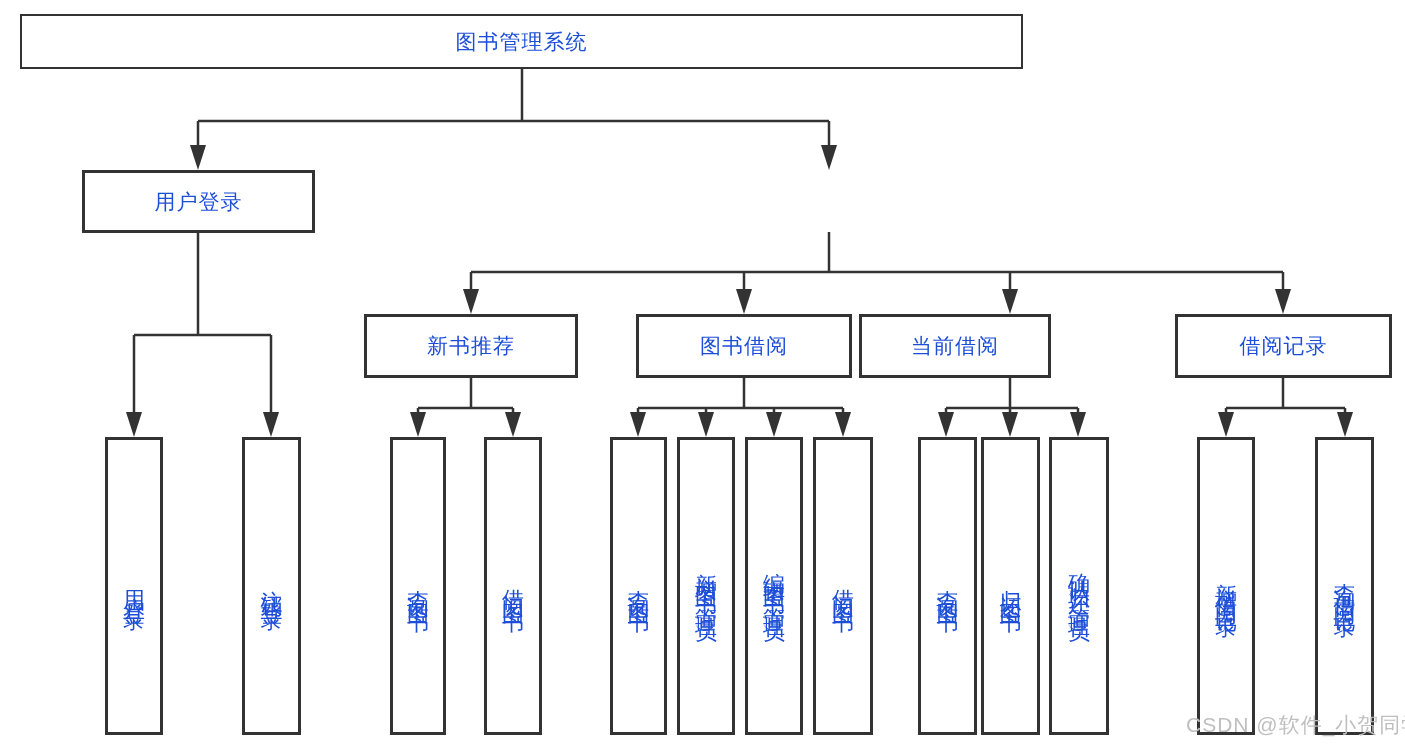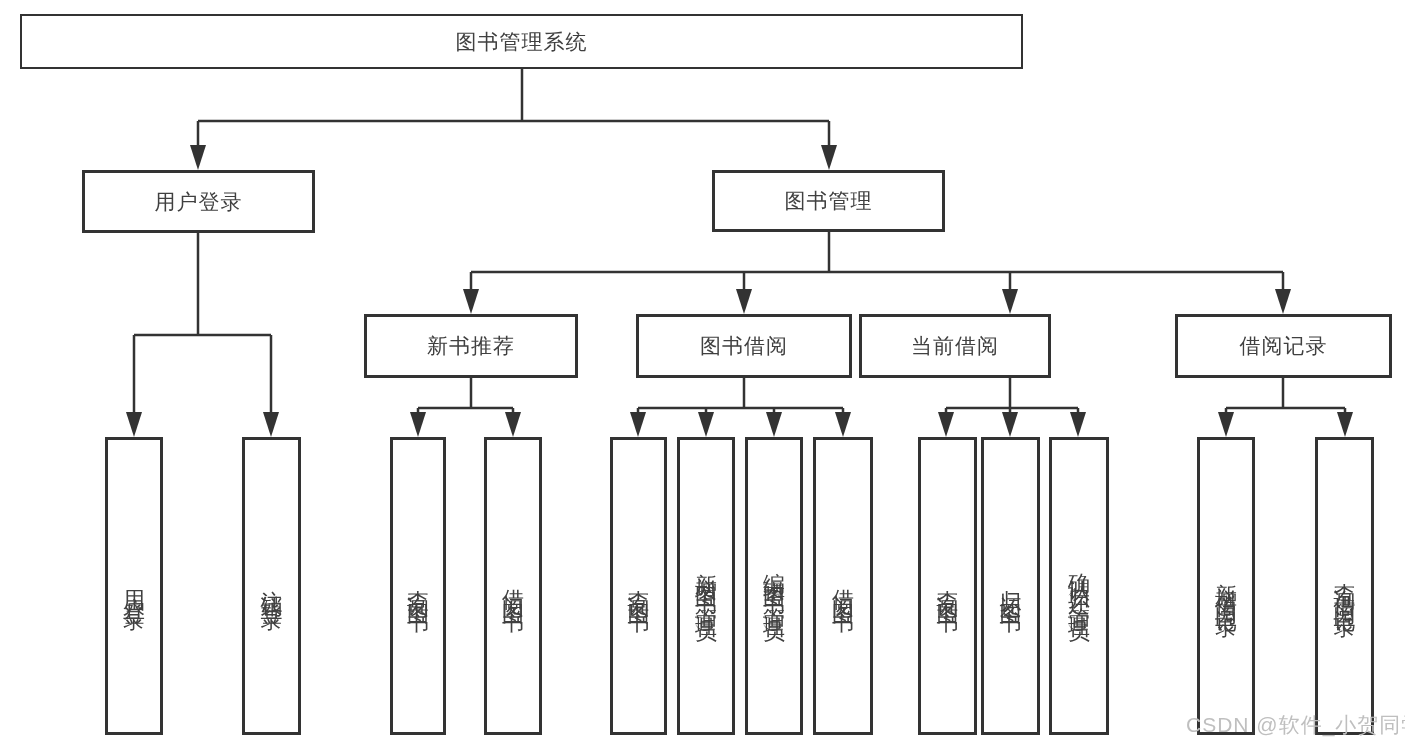--- a/index.html
+++ b/index.html
@@ -9,21 +9,21 @@
     background:#ffffff;
     font-family:"Liberation Sans","DejaVu Sans",sans-serif;
     overflow:hidden;
   }
   .connectors{position:absolute;left:0;top:0;width:1405px;height:747px;}
   .box{
     position:absolute;
     box-sizing:border-box;
     background:#ffffff;
     border:3px solid #333333;
-    color:#404040;
+    color:#1d4ed8;
     display:flex;align-items:center;justify-content:center;
     text-align:center;
   }
   .hbox{font-size:21px;letter-spacing:1px;}
   .root{border-width:2px;font-size:21px;}
   .vbox span{
     writing-mode:vertical-rl;
     font-size:22px;
     line-height:1;
     letter-spacing:7px;
@@ -113,21 +113,20 @@
       <polygon points="1070,412 1086,412 1078,437"></polygon>
 
       <polygon points="1218,412 1234,412 1226,437"></polygon>
       <polygon points="1337,412 1353,412 1345,437"></polygon>
     </g>
   </svg>
 
   <div class="box hbox root" style="left:20px;top:14px;width:1003px;height:55px;">图书管理系统</div>
 
   <div class="box hbox" style="left:82px;top:170px;width:233px;height:63px;">用户登录</div>
-  <div class="box hbox" style="left:712px;top:170px;width:233px;height:62px;">图书管理</div>
 
   <div class="box hbox" style="left:636px;top:314px;width:216px;height:64px;">图书借阅</div>
   <div class="box hbox" style="left:364px;top:314px;width:214px;height:64px;">新书推荐</div>
   <div class="box hbox" style="left:859px;top:314px;width:192px;height:64px;">当前借阅</div>
   <div class="box hbox" style="left:1175px;top:314px;width:217px;height:64px;">借阅记录</div>
 
   <div class="box vbox" style="left:105px;top:437px;width:58px;height:298px;">
     <span>用户登录</span>
   </div>
   <div class="box vbox" style="left:242px;top:437px;width:59px;height:298px;">

